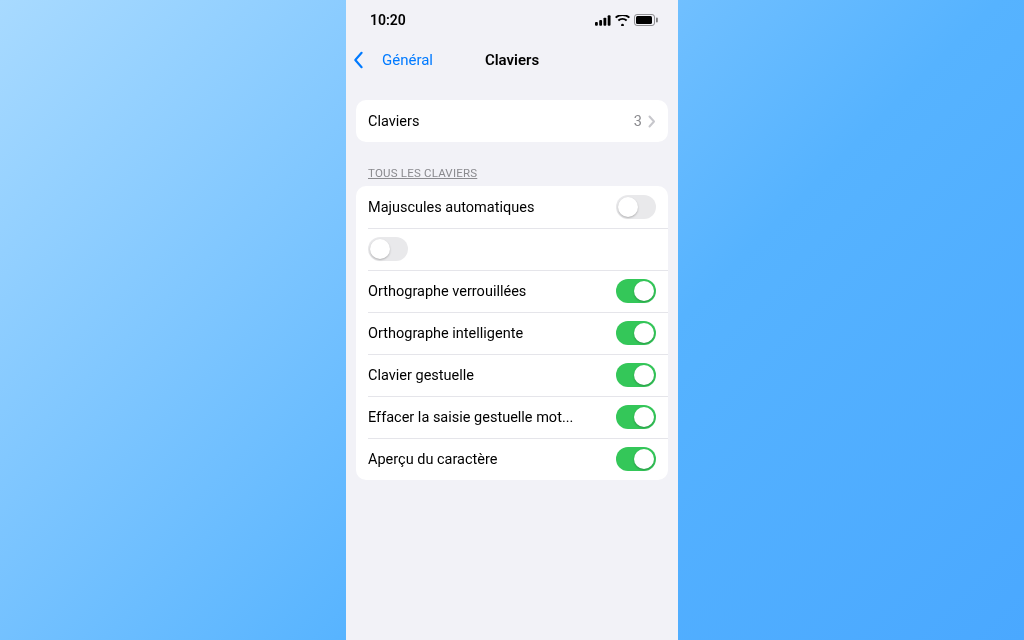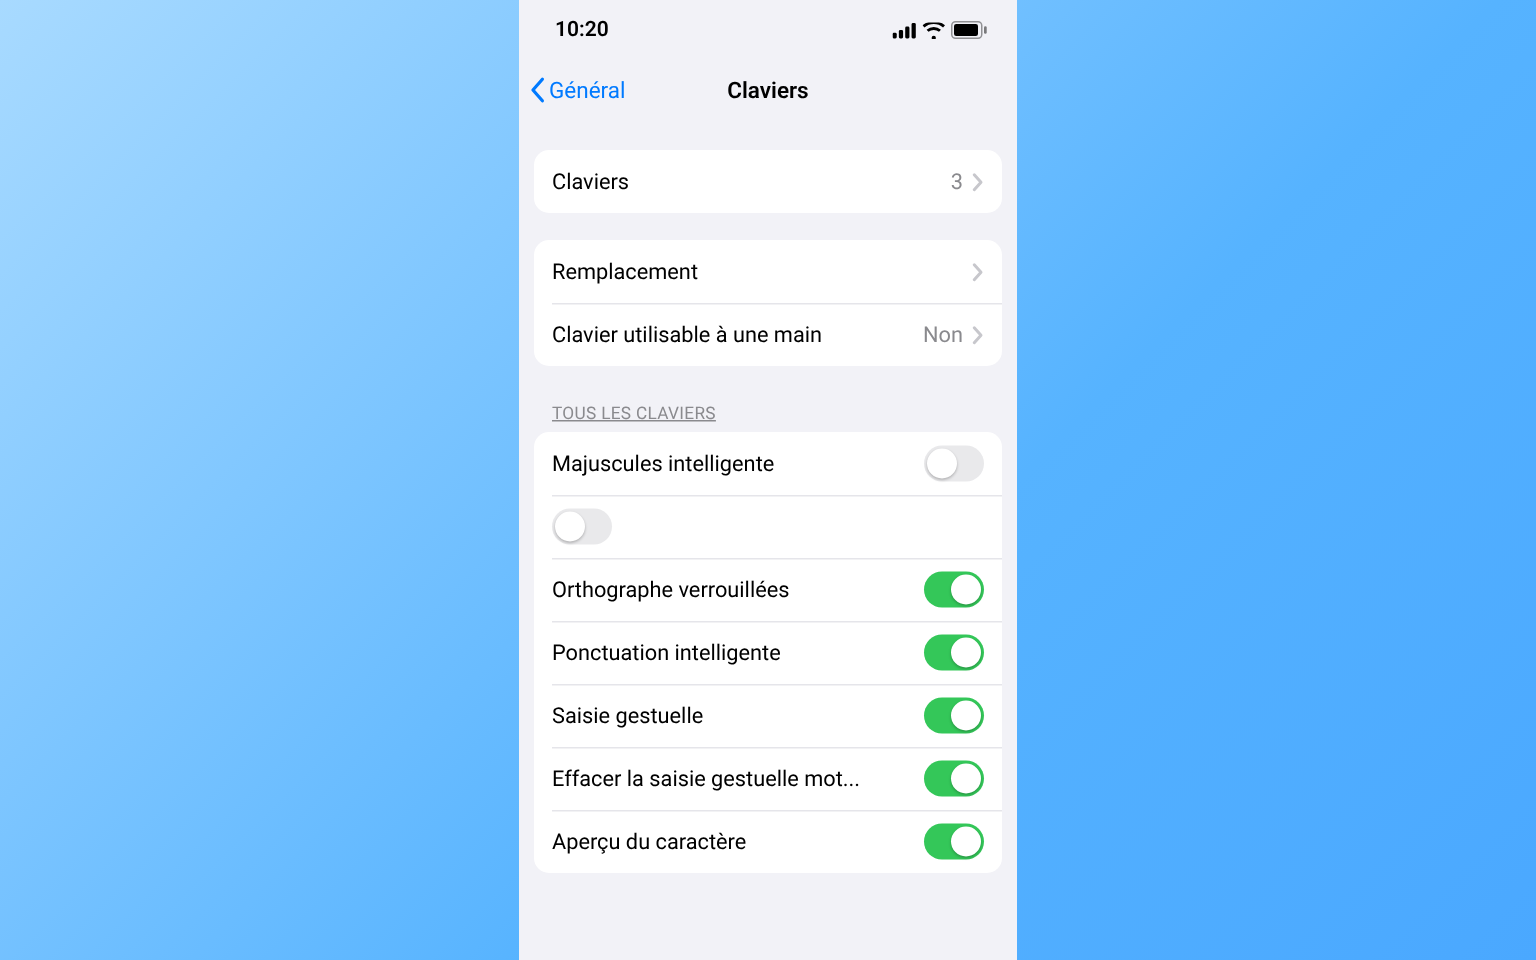--- a/index.html
+++ b/index.html
@@ -42,21 +42,21 @@
     left: 0; right: 0;
     text-align: center;
     font-size: 15px;
     font-weight: 600;
     color: #000;
     pointer-events: none;
   }
   .back-btn {
     display: flex;
     align-items: center;
-    gap: 2px;
+    gap: 18px;
     color: #007aff;
     font-size: 15px;
     padding-left: 6px;
     cursor: pointer;
   }
   .content {
     height: calc(640px - 80px);
     overflow: hidden;
   }
   .group {
@@ -172,64 +172,49 @@
     <div class="group first">
       <div class="row">
         <span class="row-label">Claviers</span>
         <span class="row-detail">3</span>
         <svg class="chevron" width="8" height="13" viewBox="0 0 8 13">
             <path d="M1.5 1.5L6 6.5l-4.5 5" stroke="#c7c7cc" stroke-width="2" fill="none" stroke-linecap="round" stroke-linejoin="round"></path>
           </svg>
       </div>
     </div>
 
-    <div class="group tight">
-      <div class="row">
-        <span class="row-label">Remplacement</span>
-        <svg class="chevron" width="8" height="13" viewBox="0 0 8 13">
-            <path d="M1.5 1.5L6 6.5l-4.5 5" stroke="#c7c7cc" stroke-width="2" fill="none" stroke-linecap="round" stroke-linejoin="round"></path>
-          </svg>
-      </div>
-      <div class="row">
-        <span class="row-label">Clavier utilisable à une main</span>
-        <span class="row-detail">Non</span>
-        <svg class="chevron" width="8" height="13" viewBox="0 0 8 13">
-            <path d="M1.5 1.5L6 6.5l-4.5 5" stroke="#c7c7cc" stroke-width="2" fill="none" stroke-linecap="round" stroke-linejoin="round"></path>
-          </svg>
-      </div>
-    </div>
 
     <div class="group-header">TOUS LES CLAVIERS</div>
 
     <div class="group list" id="toggle-group">
         <div class="row">
-          <span class="row-label">Majuscules intelligente</span>
+          <span class="row-label">Majuscules automatiques</span>
           <div class="toggle off">
             <div class="knob"></div>
           </div>
         </div>
         <div class="row">
           <div class="toggle off">
             <div class="knob"></div>
           </div>
         </div>
         <div class="row">
           <span class="row-label">Orthographe verrouillées</span>
           <div class="toggle on">
             <div class="knob"></div>
           </div>
         </div>
         <div class="row">
-          <span class="row-label">Ponctuation intelligente</span>
-          <div class="toggle on">
-            <div class="knob"></div>
-          </div>
-        </div>
-        <div class="row">
-          <span class="row-label">Saisie gestuelle</span>
+          <span class="row-label">Orthographe intelligente</span>
+          <div class="toggle on">
+            <div class="knob"></div>
+          </div>
+        </div>
+        <div class="row">
+          <span class="row-label">Clavier gestuelle</span>
           <div class="toggle on">
             <div class="knob"></div>
           </div>
         </div>
         <div class="row">
           <span class="row-label">Effacer la saisie gestuelle mot...</span>
           <div class="toggle on">
             <div class="knob"></div>
           </div>
         </div>

